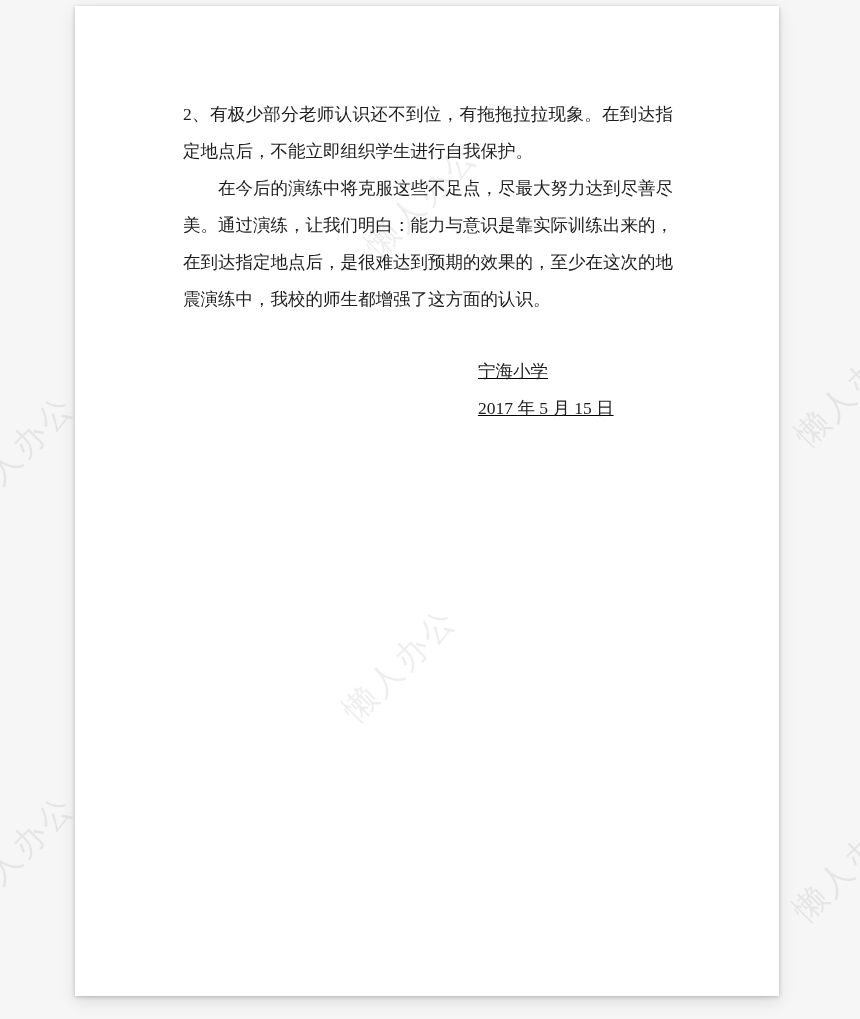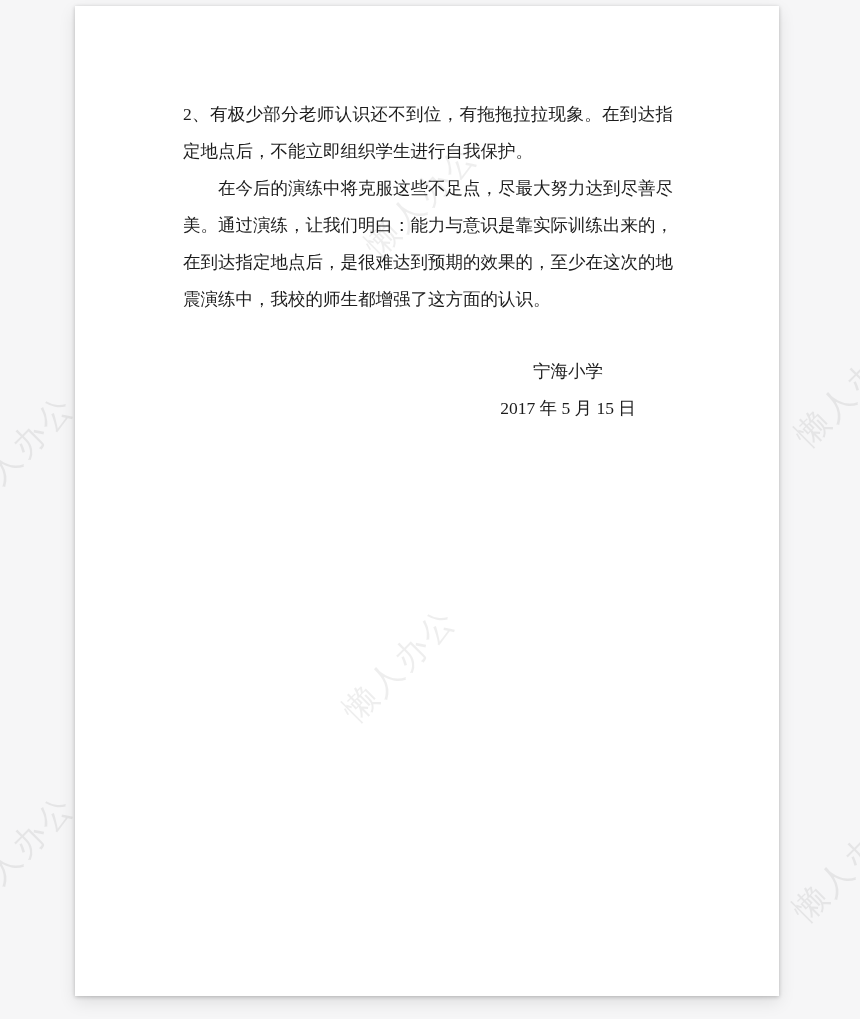--- a/index.html
+++ b/index.html
@@ -36,21 +36,22 @@
     color: #1c1c1c;
     text-align: justify;
     text-justify: inter-ideograph;
   }
   .body-text p.indent {
     text-indent: 2em;
   }
   .sig-block {
     margin: 35px 15px 0 auto;
     width: 180px;
-    text-align: center;
+    text-align: left;
+    text-decoration: underline;
   }
   .sig-block div {
     font-size: 17.5px;
     line-height: 37px;
     color: #1c1c1c;
     white-space: nowrap;
   }
   .wm {
     position: absolute;
     z-index: 2;

